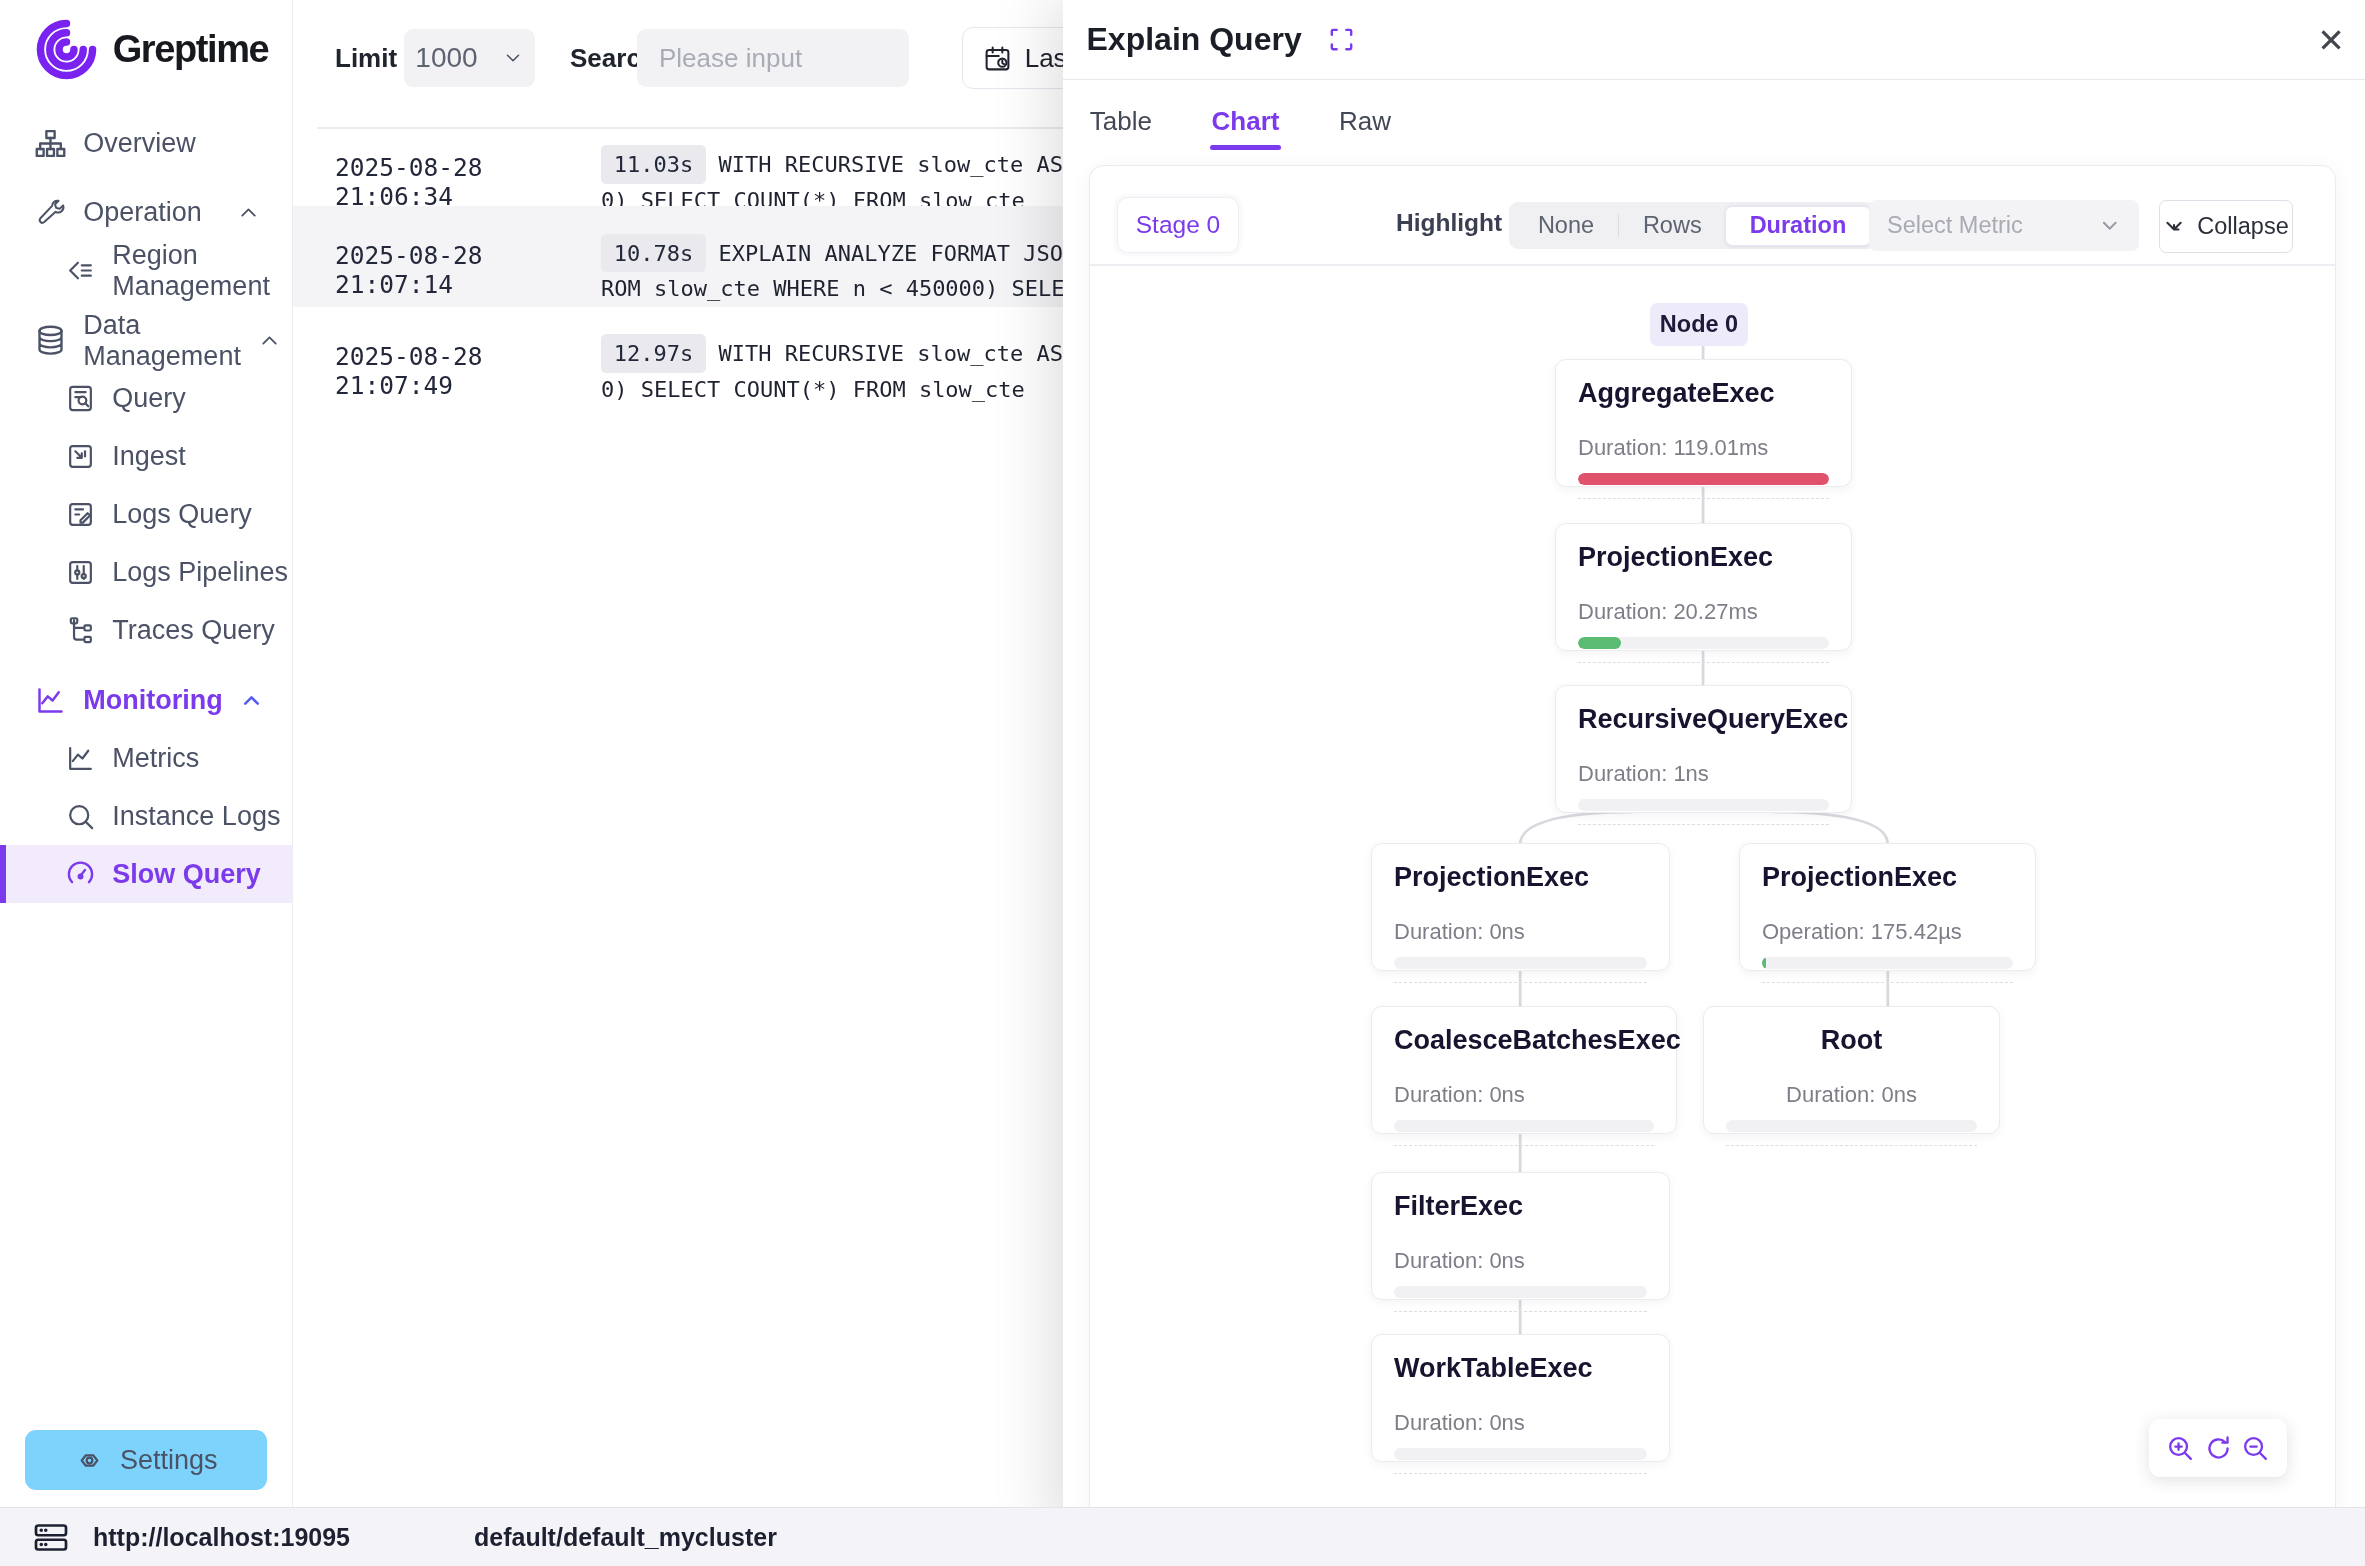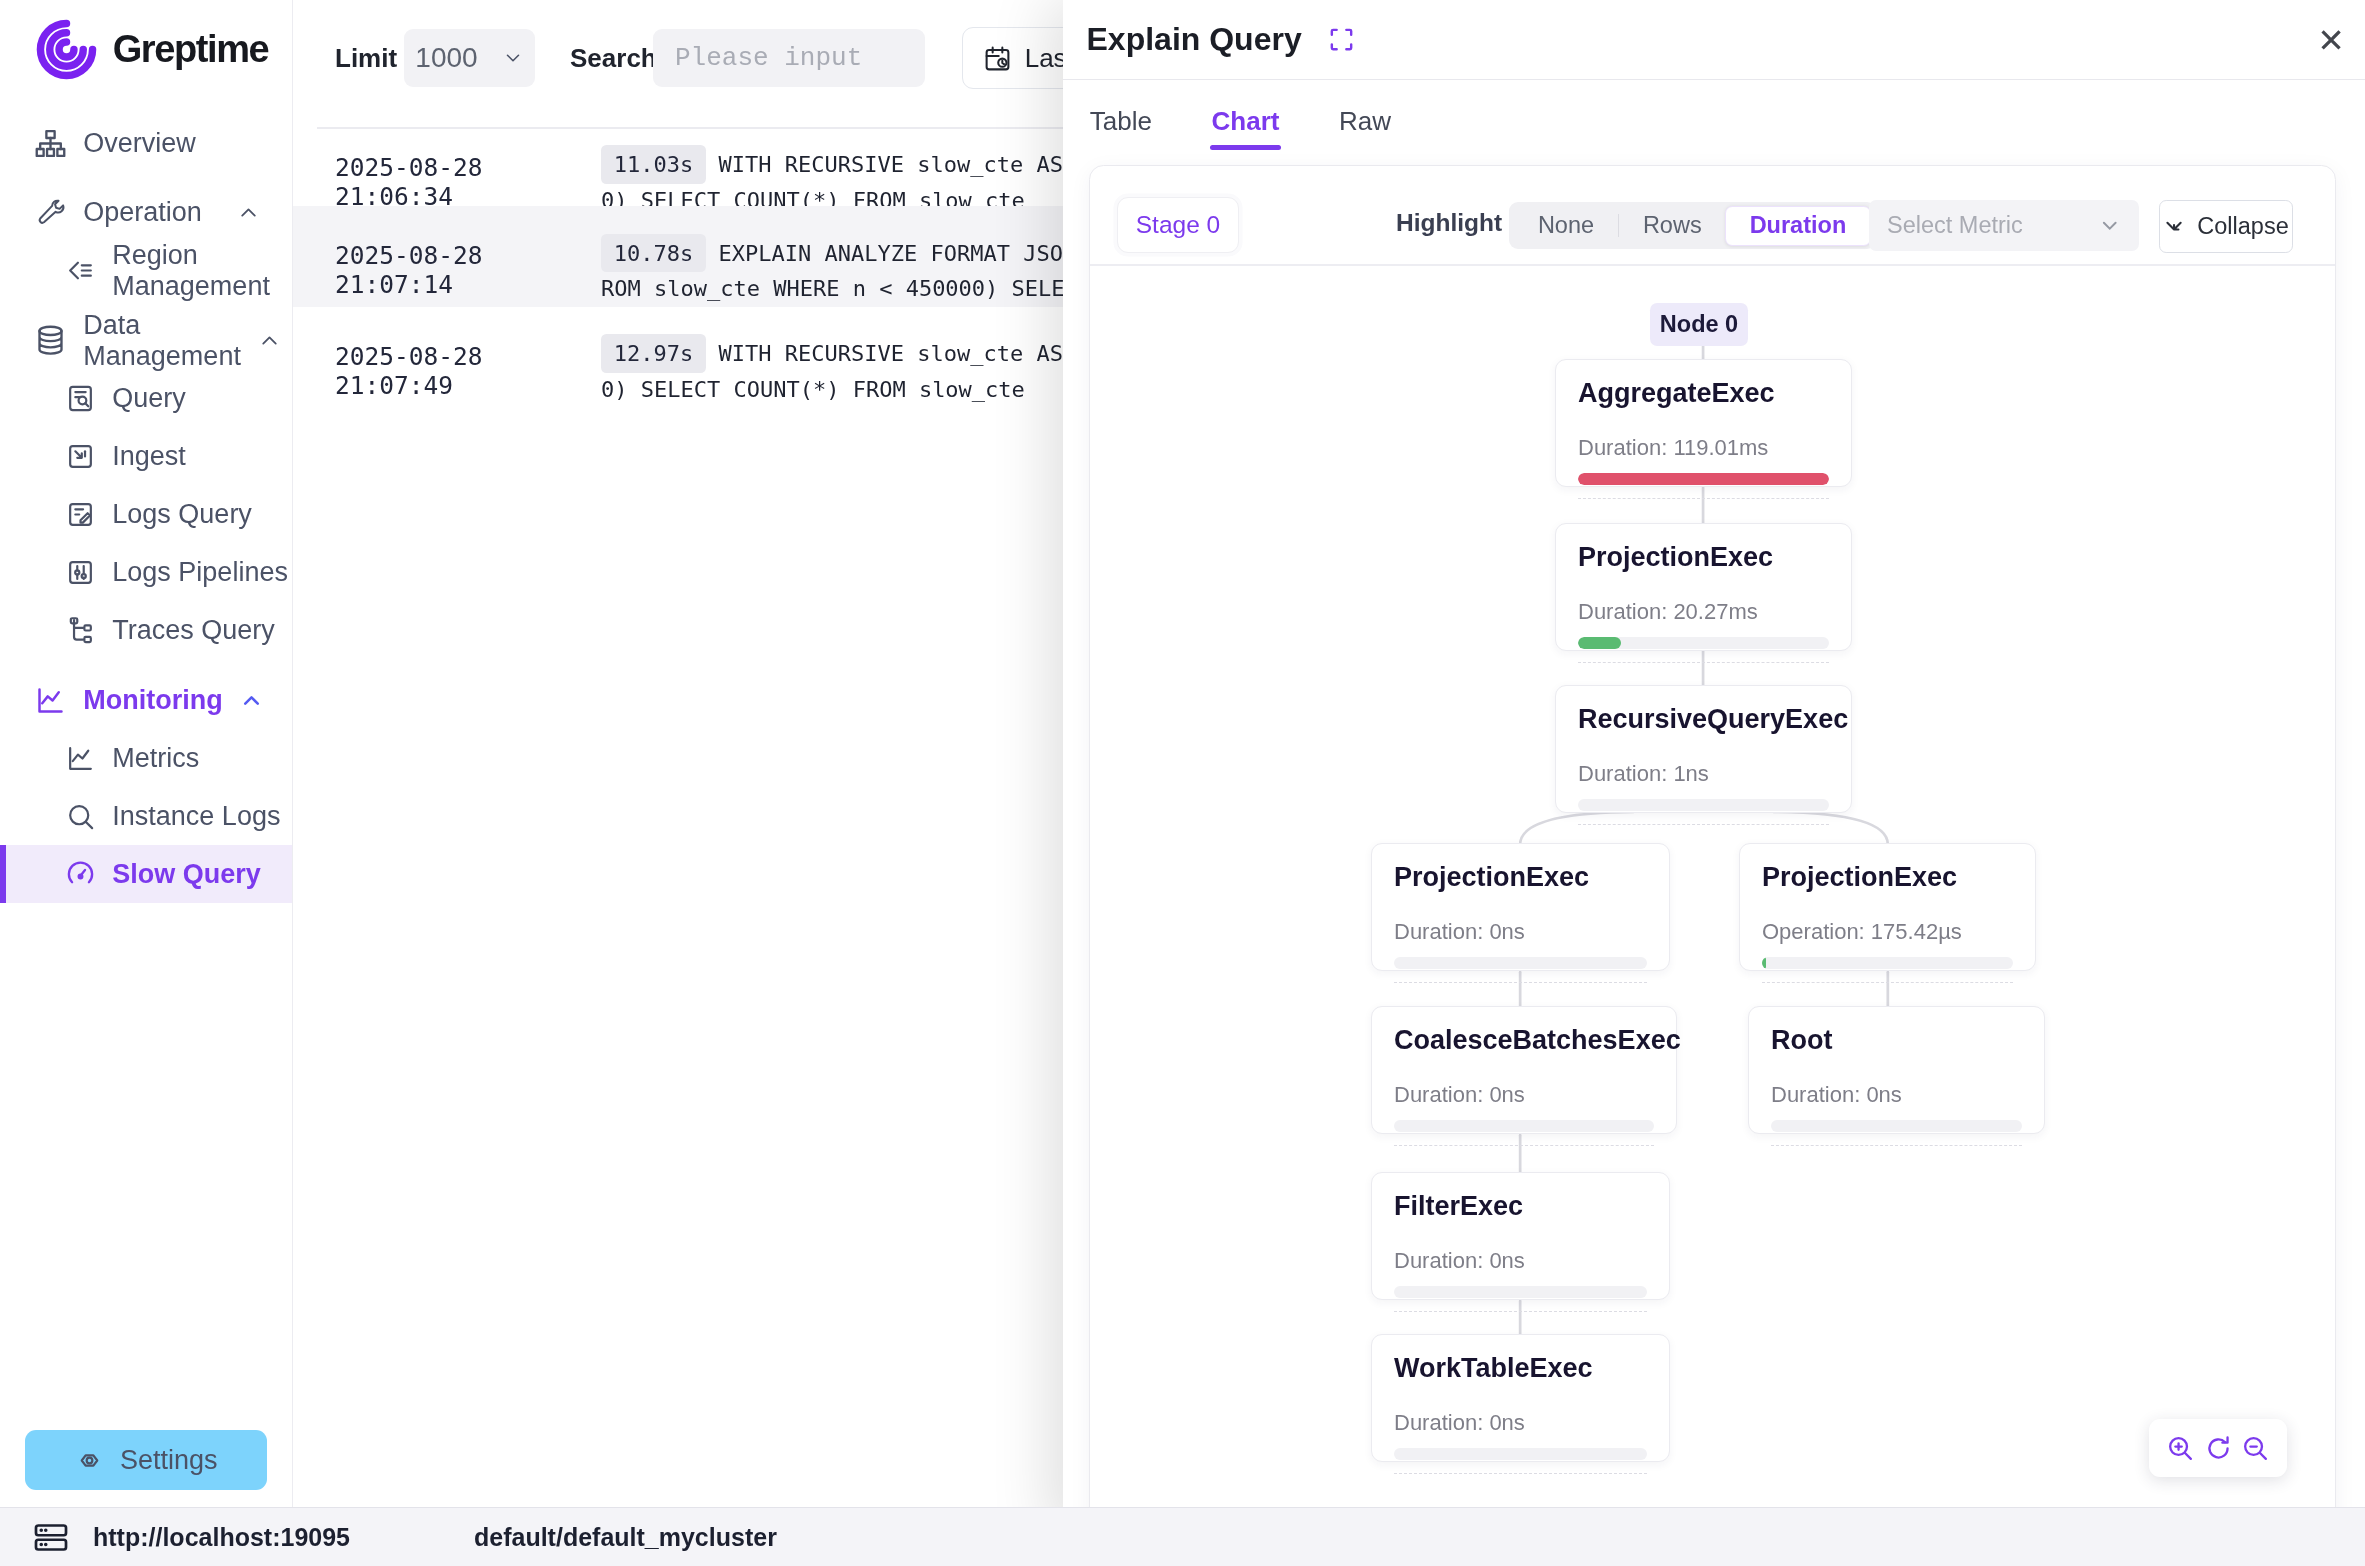--- a/index.html
+++ b/index.html
@@ -29,23 +29,23 @@
 
   
   .main { position:absolute; left:293px; top:0; right:0; bottom:43px; background:#fff; }
   .controls { position:absolute; left:0; top:0; right:0; height:127px; }
   .ctl-label { position:absolute; font-size:26px; font-weight:600; color:#20242e; top:43px; }
   .lbl-limit { left:42px; }
   .lbl-search { left:277px; }
   .limit-select { position:absolute; left:111px; top:29px; width:131px; height:58px; background:#f2f2f5;
     border-radius:9px; display:flex; align-items:center; justify-content:center; gap:24px;
     font-size:28px; color:#5d6370; cursor:pointer; }
-  .search-input { position:absolute; left:360px; top:29px; width:272px; height:58px; background:#f2f2f5;
+  .search-input { position:absolute; left:344px; top:29px; width:272px; height:58px; background:#f2f2f5;
     border:none; border-radius:9px; padding:0 22px; font-size:26px; color:#b91c1c;
-    font-family:Liberation Mono, monospace; }
+    font-family:Liberation Sans, sans-serif; }
   .search-input::placeholder { color:#a9acb5; }
   .date-btn { position:absolute; left:669px; top:27px; width:145px; height:62px; background:#fff;
     border:1.8px solid #e4e7ed; border-radius:11px 0 0 11px; display:flex; align-items:center;
     gap:12.7px; padding-left:20px; font-size:26px; color:#20242e; cursor:pointer; }
   .hdivider { position:absolute; left:23.5px; right:0; top:127px; height:1.8px; background:#ebebf0; }
   .rows { position:absolute; left:0; top:129px; right:0; }
   .q-row { position:relative; display:flex; cursor:pointer; }
   .q-row.stripe { background:#f4f4f7; }
   .q-time { flex:0 0 auto; width:272px; padding:23.5px 0 0 42px; font-family:"DejaVu Sans Mono", monospace;
     font-size:24.5px; color:#23273a; }
@@ -110,21 +110,21 @@
     border-radius:11px; box-shadow:0 2.7px 9px rgba(40,40,70,0.05); padding:18px 22px; cursor:pointer; }
   .node-title { font-size:27px; font-weight:700; color:#18142f; }
   .node-dur { margin-top:26px; font-size:22px; color:#7e7e88; }
   .bar-track { margin-top:11.8px; height:12.7px; border-radius:6.3px; background:#f1f1f4; overflow:hidden; }
   .bar-fill { height:12.7px; border-radius:6.3px; }
   .node-dash { margin-top:12.7px; border-top:1.8px dashed #dcdce3; }
 
   .n-agg { left:465px; top:193px; } .n-proj { left:465px; top:357px; }
   .n-rec { left:465px; top:519px; } .n-projl { left:281px; top:677px; width:299px; }
   .n-projr { left:649px; top:677px; } .n-coal { left:281px; top:840px; width:306px; }
-  .n-root { left:658px; top:840px; } .n-filter { left:281px; top:1006px; width:299px; }
+  .n-root { left:613px; top:840px;text-align:center; } .n-filter { left:281px; top:1006px; width:299px; }
   .n-work { left:281px; top:1168px; width:299px; }
 
   .zoom-ctrls { position:absolute; left:1059px; top:1253px; width:138px; height:58px; background:#fff;
     border-radius:11px; box-shadow:0 3.6px 16.3px rgba(40,40,70,0.14); display:flex; align-items:center;
     justify-content:space-between; padding:0 16.3px; }
   .zoom-ctrls svg { cursor:pointer; }
 
   svg.ic { stroke:#4b5266; fill:none; stroke-width:1.7; stroke-linecap:round; stroke-linejoin:round; }
   svg.ic-dark { stroke:#20242e; fill:none; stroke-width:1.7; stroke-linecap:round; stroke-linejoin:round; }
   svg.ic-purple { stroke:#7c3aed; fill:none; stroke-width:1.8; stroke-linecap:round; stroke-linejoin:round; }

